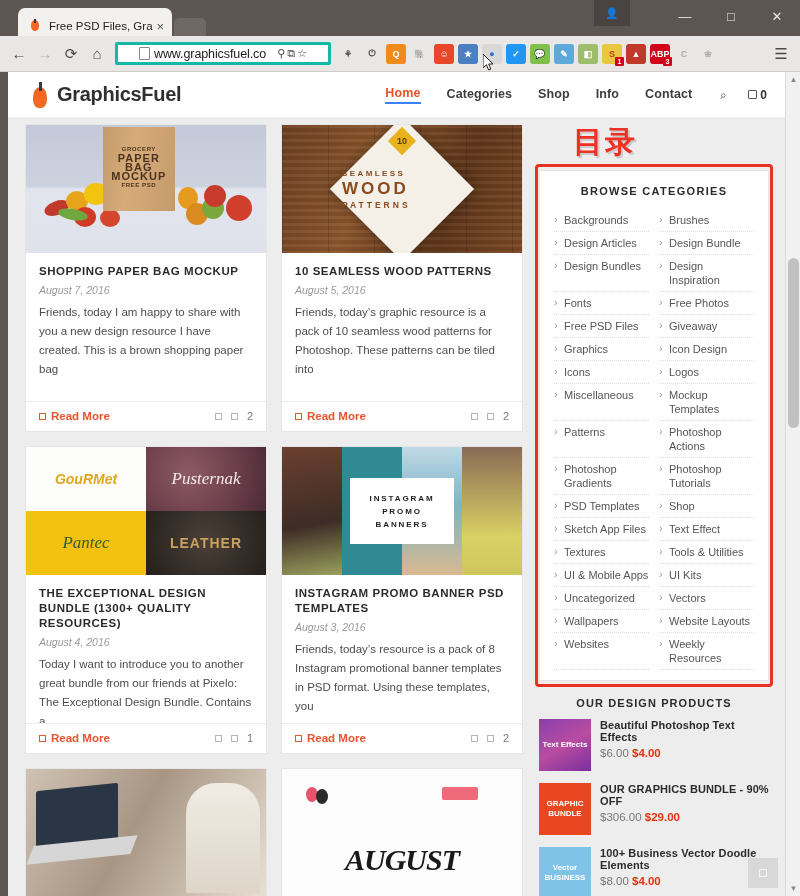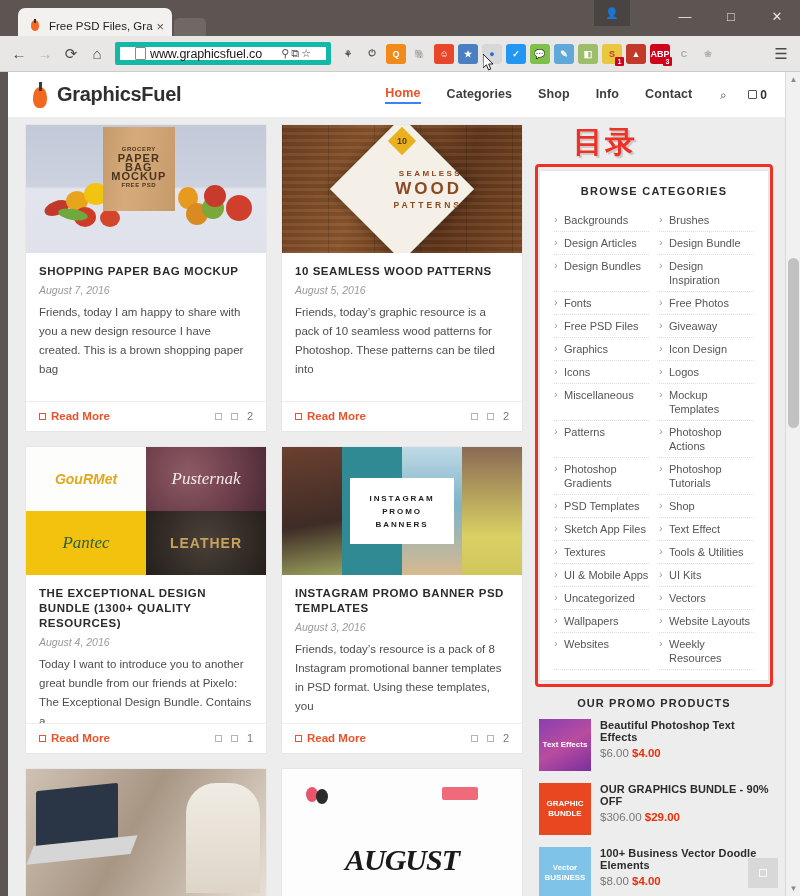--- a/index.html
+++ b/index.html
@@ -60,22 +60,22 @@
   .navbar {
     height: 36px; background: #e9e7e5; display: flex; align-items: center;
     padding: 0 6px; border-bottom: 1px solid #cfcbc8;
   }
   .navicon {
     width: 24px; height: 24px; display: flex; align-items: center; justify-content: center;
     color: #4a4a4a; font-size: 15px; flex: 0 0 auto; margin: 0 1px;
   }
   .navicon.dim { color: #b4b1ae; }
   .urlbar {
-    flex: 0 0 216px; height: 23px; background: #fff; border: 5px solid #14b8a6;
-    border-radius: 2px; display: flex; align-items: center; padding: 0 15px; margin: 0 5px;
+    flex: 0 0 216px; height: 23px; background: #fff; border: 3px solid #14b8a6;
+    border-radius: 2px; display: flex; align-items: center; padding: 0 21px; margin: 0 5px;
   }
   .url-doc {
     width: 11px; height: 13px; border: 1px solid #888; border-radius: 1px;
     margin-right: 4px; flex: 0 0 11px; background: #fff;
   }
   .url-text {
     font-size: 12.5px; color: #1a1a1a; white-space: nowrap; overflow: hidden;
     flex: 1; letter-spacing: -0.1px;
   }
   .url-ico { font-size: 11px; color: #555; margin-left: 2px; flex: 0 0 auto; }
@@ -185,21 +185,21 @@
       repeating-linear-gradient(180deg, rgba(255,255,255,.05) 0 3px, rgba(0,0,0,.05) 3px 7px),
       linear-gradient(110deg,#6d3f21 0%,#8a552c 35%,#5e3519 70%,#7a4824 100%);
   }
   .wood-diamond {
     position: absolute; left: 50%; top: 50%; width: 102px; height: 102px;
     transform: translate(-50%,-50%) rotate(45deg); background: #f4f0e8;
     box-shadow: 0 0 14px rgba(0,0,0,.35);
   }
   .wood-inner {
     position: absolute; left: 50%; top: 50%; transform: translate(-50%,-50%);
-    text-align: right; color: #8a4a20; width: 120px;
+    text-align: left; color: #8a4a20; width: 120px;
   }
   .wood-inner .s1 { font-size: 8px; letter-spacing: 2.4px; font-weight: bold; }
   .wood-inner .s2 { font-size: 17px; letter-spacing: 3px; font-weight: bold; margin: 1px 0; }
   .wood-inner .s3 { font-size: 8.5px; letter-spacing: 3px; font-weight: bold; }
   .wood-badge {
     position: absolute; left: 50%; top: 6px; transform: translateX(-50%) rotate(45deg);
     width: 20px; height: 20px; background: #e8b21e;
   }
   .wood-badge span {
     position: absolute; left: 50%; top: 50%; transform: translate(-50%,-50%) rotate(-45deg);
@@ -619,21 +619,21 @@
                   <div class="cat-item">Uncategorized</div>
                   <div class="cat-item">Vectors</div>
                   <div class="cat-item">Wallpapers</div>
                   <div class="cat-item">Website Layouts</div>
                   <div class="cat-item">Websites</div>
                   <div class="cat-item">Weekly Resources</div>
                 </div>
             </div>
           </div>
 
-          <div class="prod-title">OUR PROMO PRODUCTS</div>
+          <div class="prod-title">OUR DESIGN PRODUCTS</div>
           <div id="prodList">
               <div class="prod">
                 <div class="prod-thumb pt1">
                   <div style="position: absolute; left: 0px; right: 0px; top: 50%; transform: translateY(-50%); text-align: center; font-size: 8px; font-weight: bold; color: rgb(255, 255, 255); line-height: 10px;">Text Effects</div>
                 </div>
                 <div>
                   <div class="prod-name">Beautiful Photoshop Text Effects</div>
                   <div class="prod-price"><span>$6.00 </span><span class="sale">$4.00</span></div>
                 </div>
               </div>

